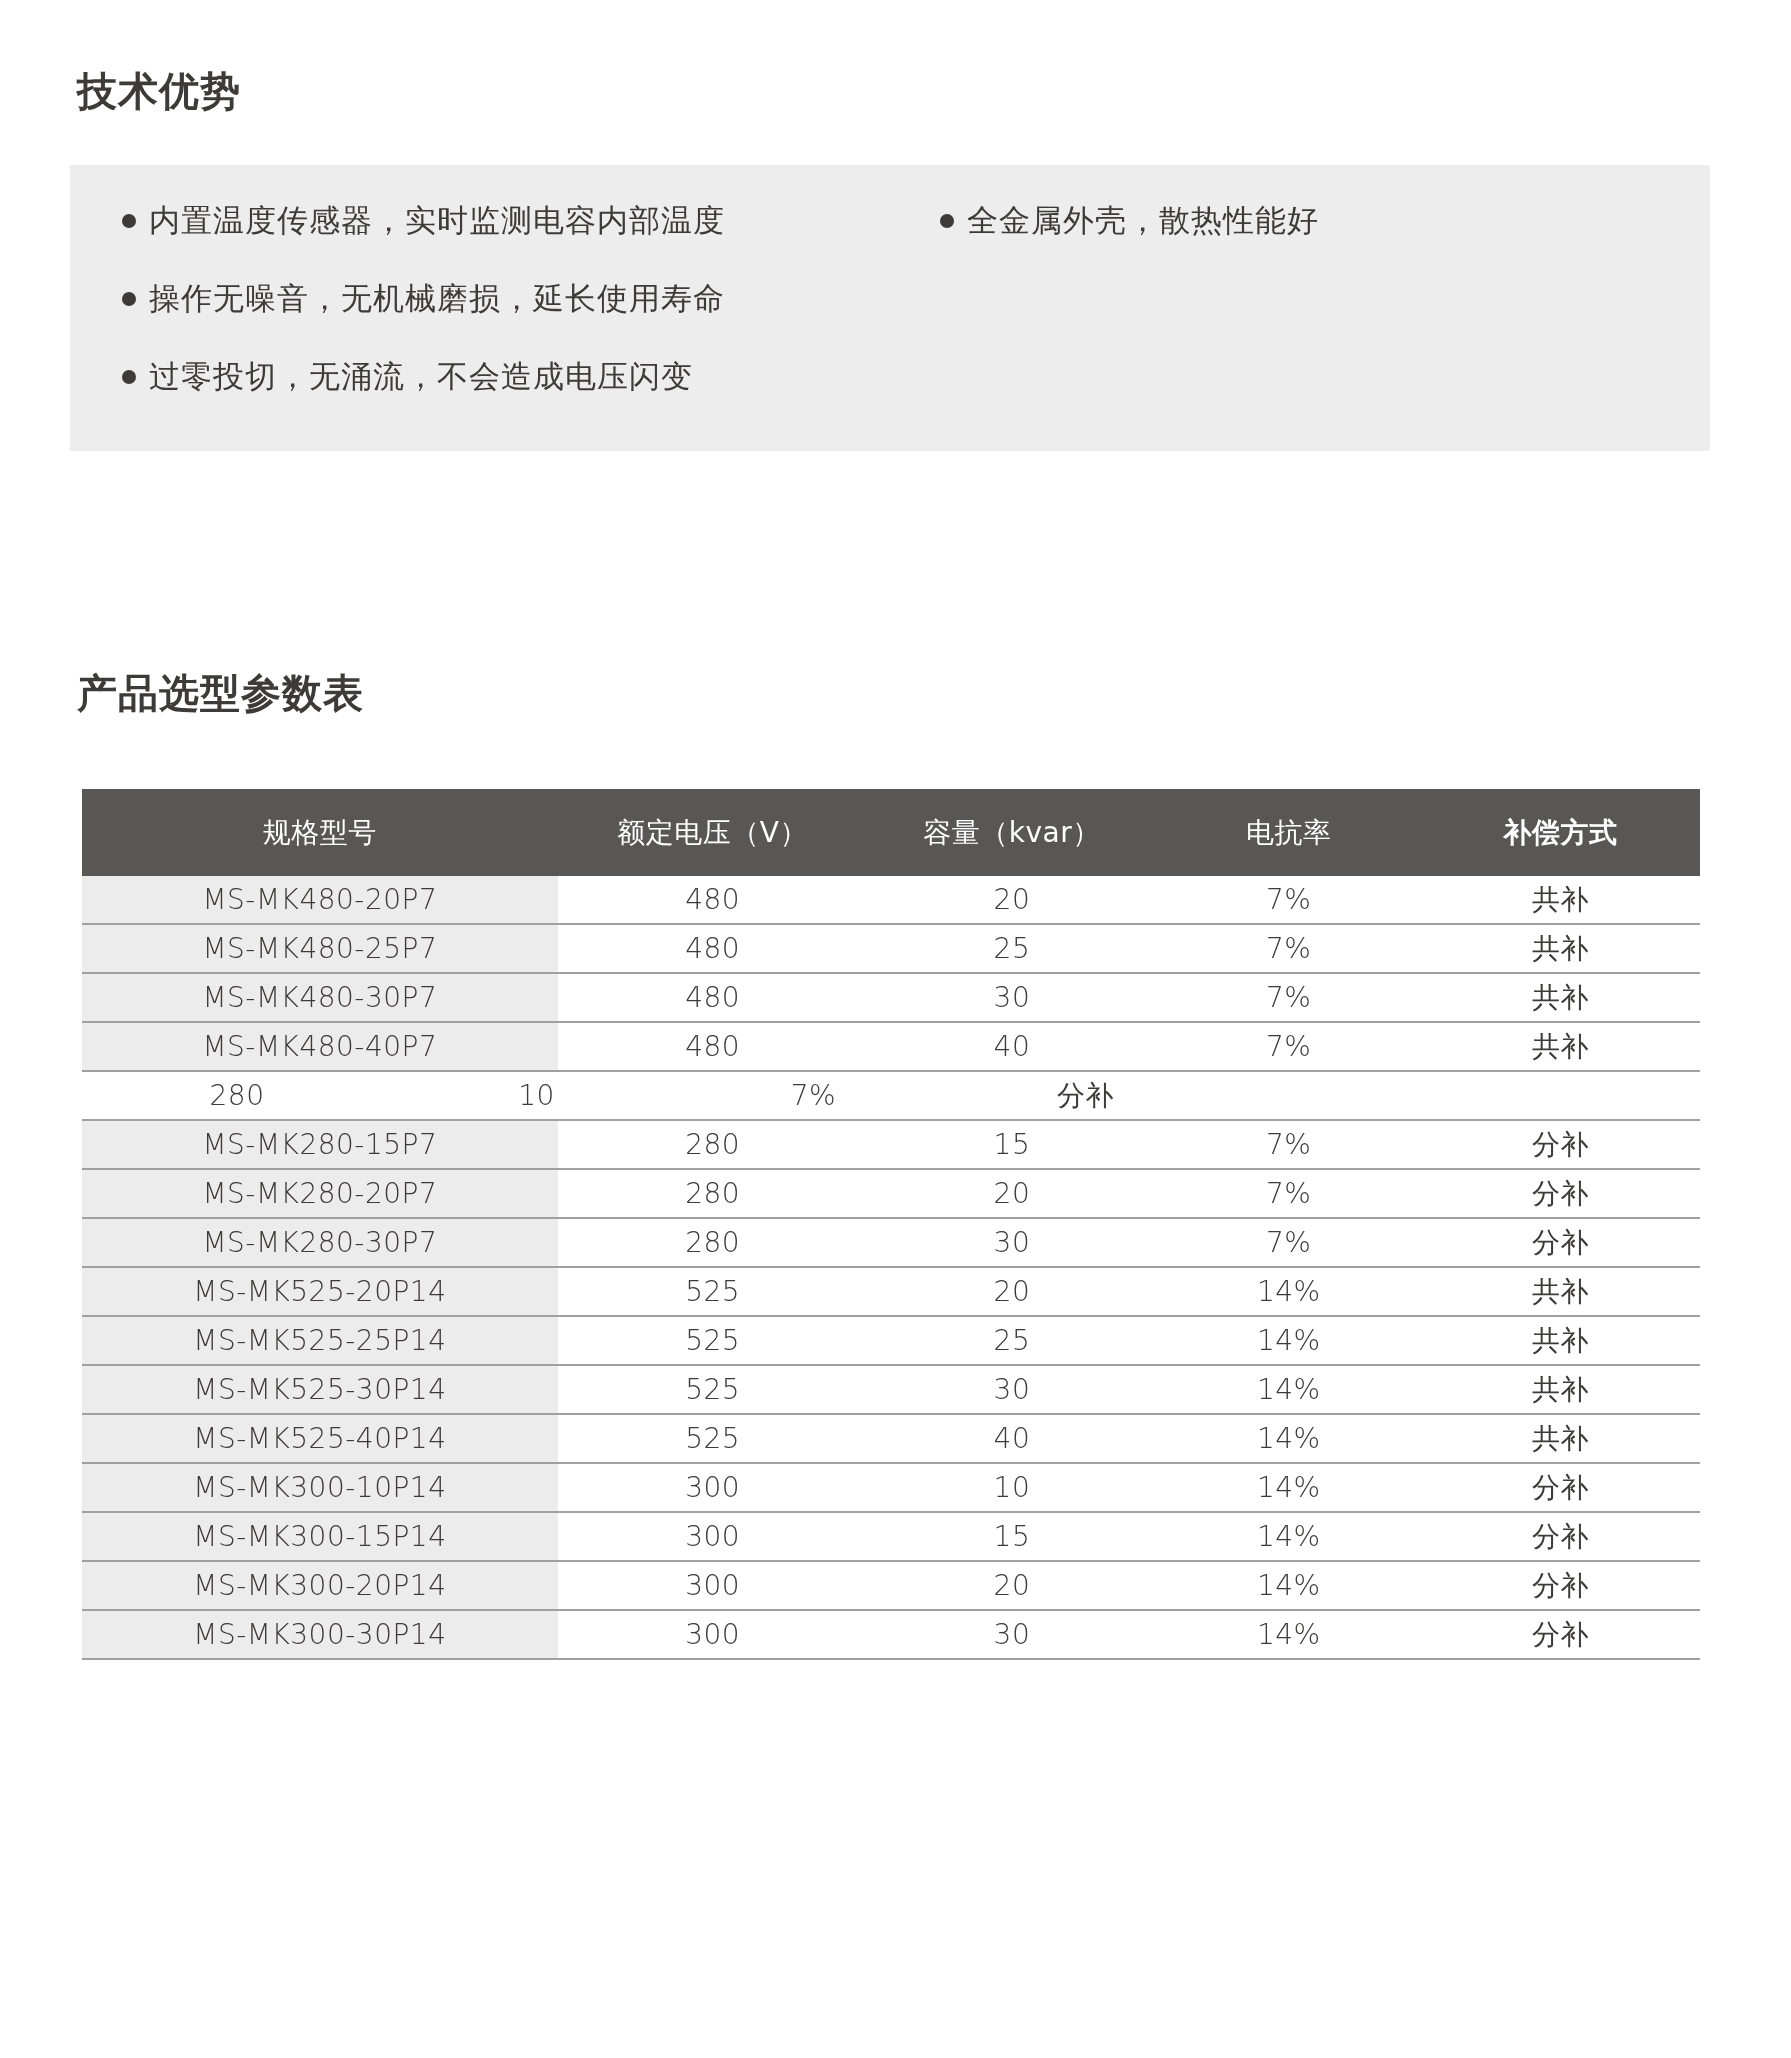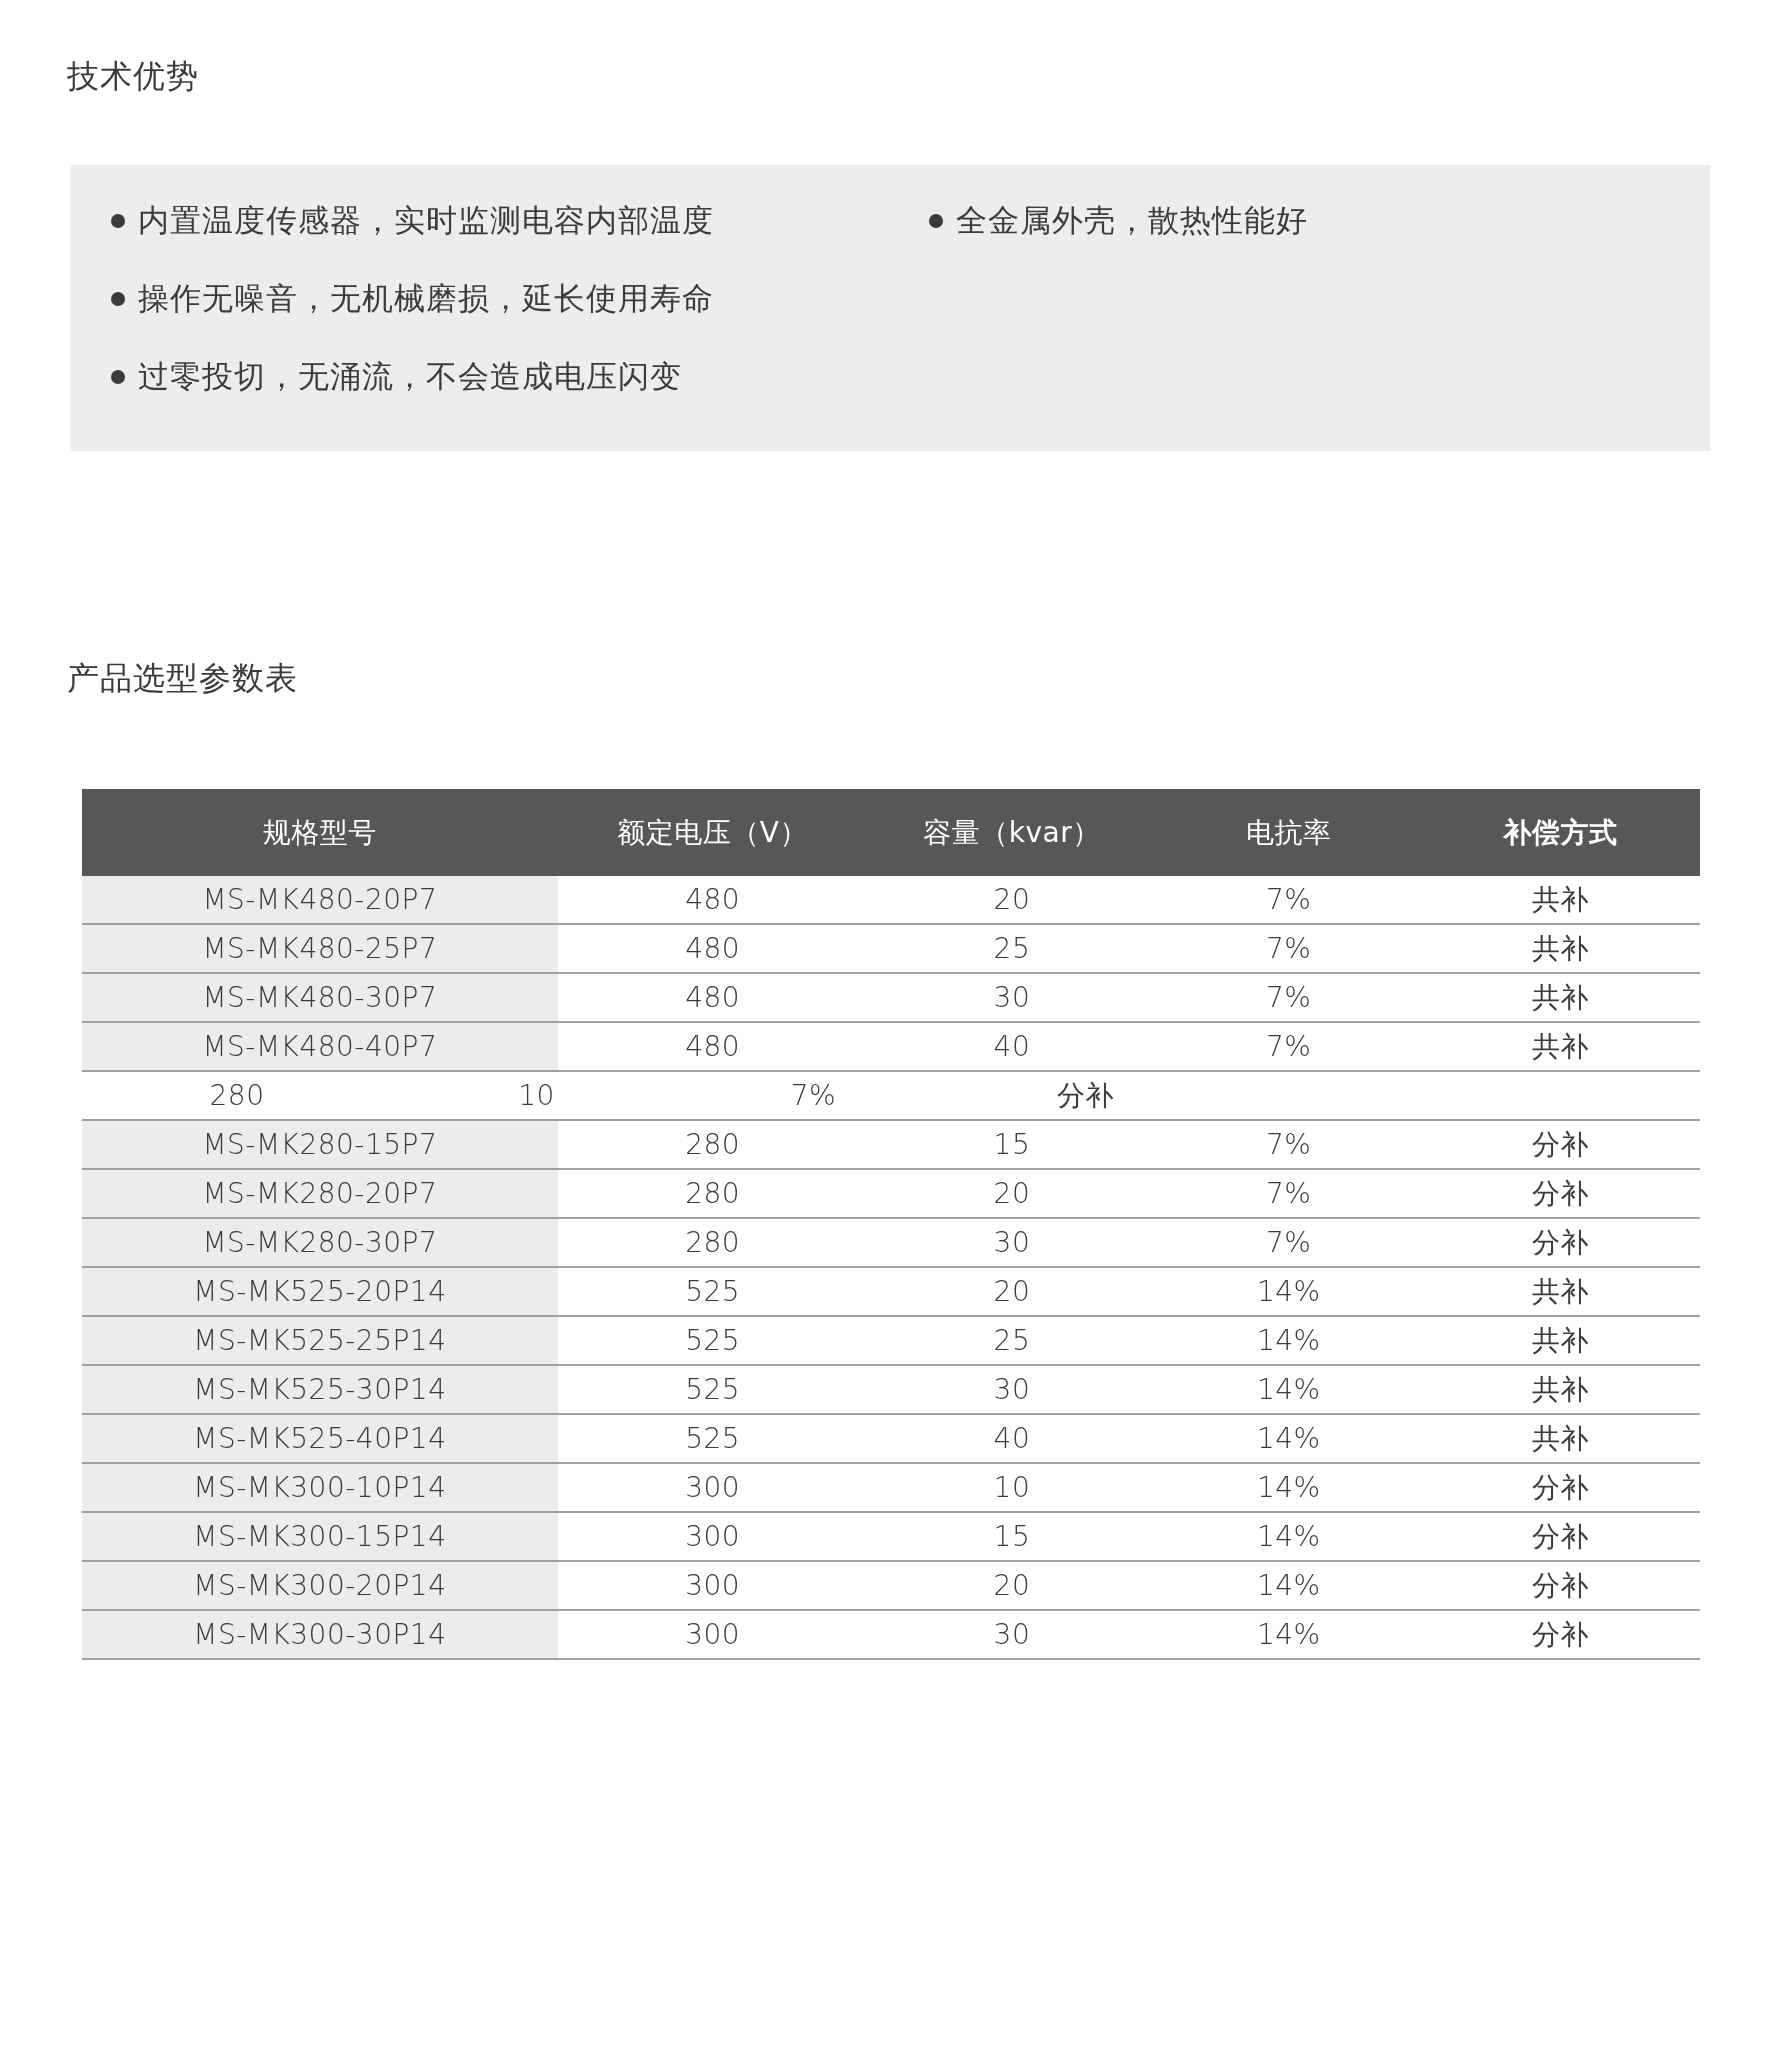--- a/index.html
+++ b/index.html
@@ -16,39 +16,39 @@
     position:relative;
     width:1791px;
     height:2059px;
     background:#ffffff;
     font-family:"DejaVu Sans","Liberation Sans",sans-serif;
     overflow:hidden;
   }
   .section-title{
     position:absolute;
     left:63px;
-    margin:4px;
-    font-size:32px;
-    font-weight:normal;
+    margin:14px;
+    font-size:40px;
+    font-weight:bold;
     line-height:1.1;
     color:var(--heading-text);
     letter-spacing:1px;
   }
   #title-advantages{top:55px;}
   #title-selection{top:657px;}
 
   .panel{
     position:absolute;
     left:70px;
     top:165px;
     width:1640px;
     height:286px;
     background:var(--panel-bg);
     box-sizing:border-box;
-    padding:17px 20px 0 41px;
+    padding:17px 20px 0 52px;
     display:grid;
     grid-template-rows:repeat(3,78px);
     grid-template-columns:818px 1fr;
     grid-auto-flow:column;
   }
   .adv{
     display:flex;
     align-items:center;
     font-size:31px;
     color:var(--body-text);

